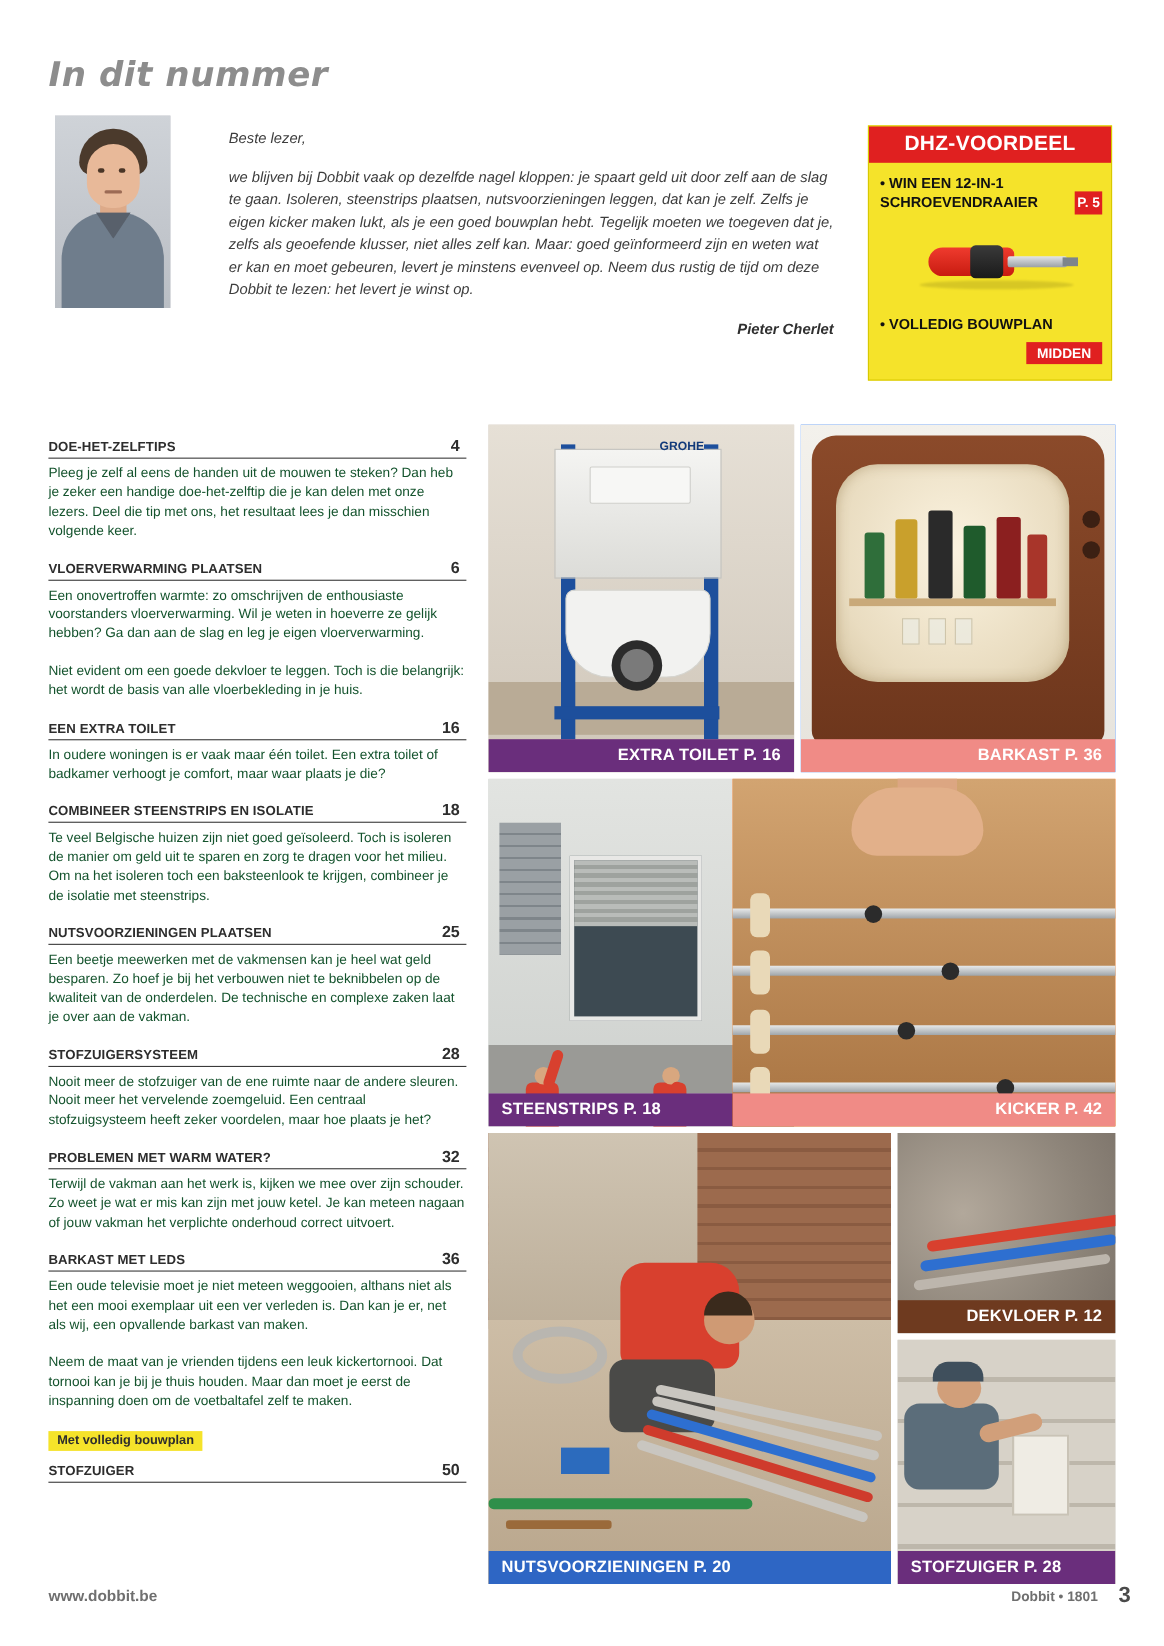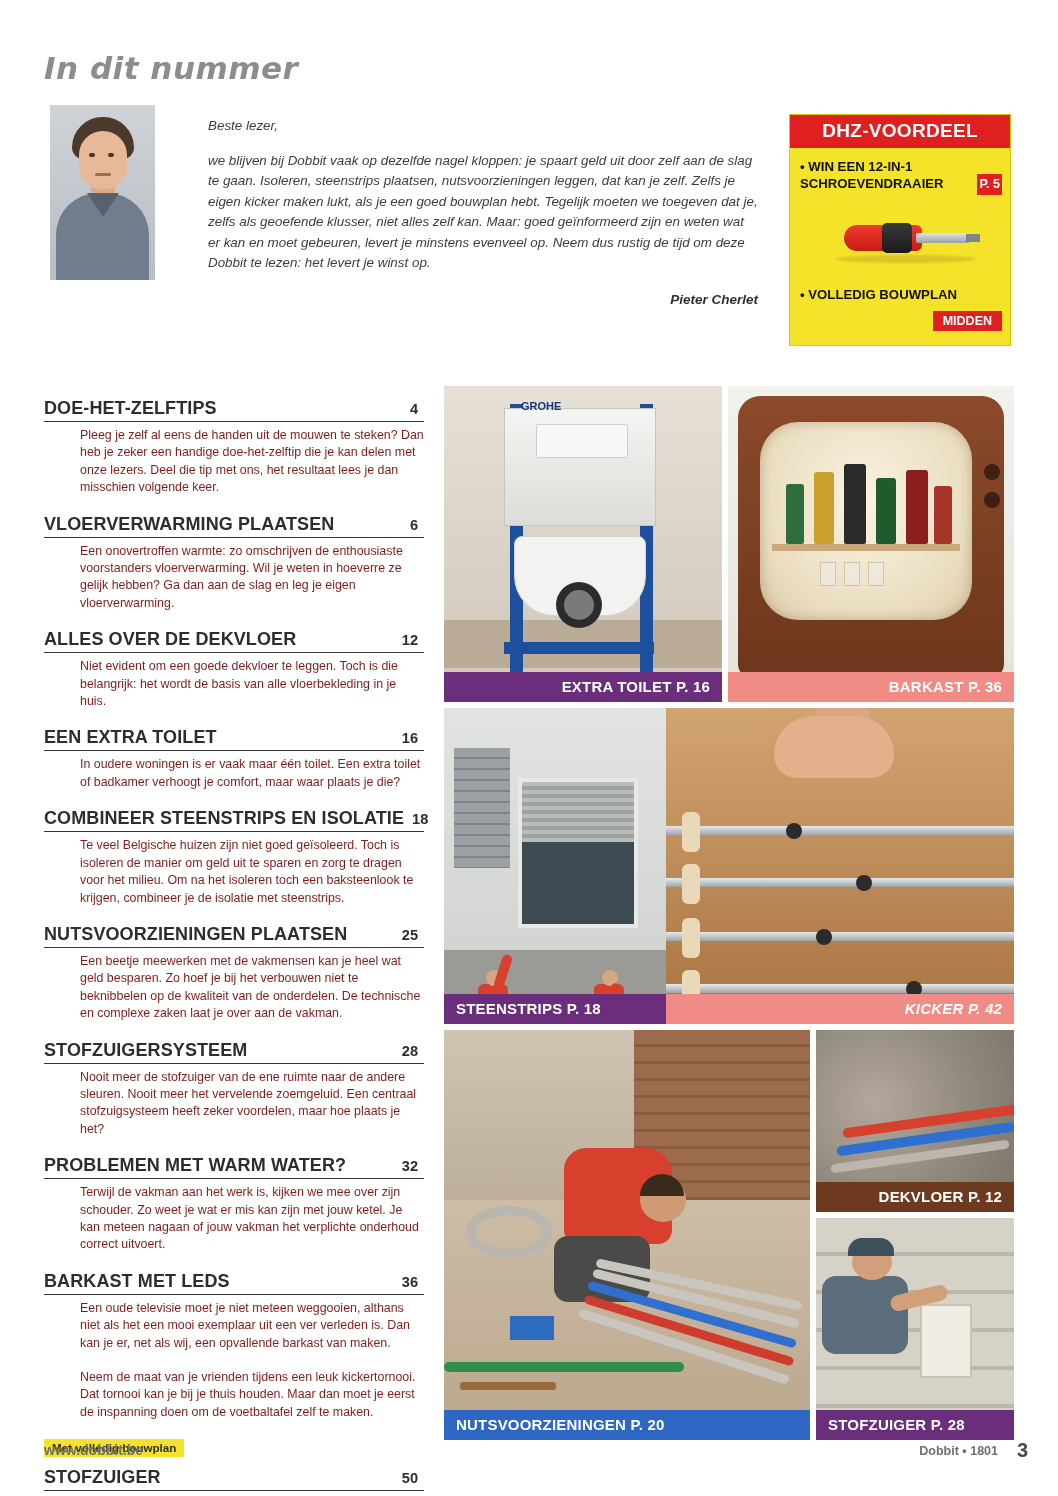--- a/index.html
+++ b/index.html
@@ -211,38 +211,37 @@
   .toc-entry { margin-bottom: 17px; }
   .toc-head {
     display: flex;
     align-items: baseline;
     border-bottom: 1.5px solid #3a3a3a;
     padding-bottom: 2px;
     margin-bottom: 5px;
   }
   .toc-title {
     font-weight: bold;
-    font-size: 18px;
+    font-size: 12px;
     color: #2d2d2d;
     letter-spacing: 0.1px;
     white-space: nowrap;
   }
   .toc-dots { flex: 1 1 auto; }
   .toc-page {
     font-weight: bold;
     font-size: 14.6px;
     color: #2d2d2d;
     padding-left: 8px;
     padding-right: 6px;
   }
   .toc-desc {
     font-size: 12.4px;
     line-height: 17.4px;
-    color: #7f1d1d;
-    margin-left: 36px;
+    color: #14532d;
   }
   .bouwplan-tag {
     display: inline-block;
     background: #f5e32a;
     color: #2d2d2d;
     font-size: 11.6px;
     font-weight: bold;
     padding: 2px 8px 3px 8px;
     margin-bottom: 10px;
     margin-top: -2px;
@@ -286,21 +285,21 @@
   }
   #ph-toilet .cistern {
     position: absolute; left: 60px; top: 22px; width: 152px; height: 118px;
     background: linear-gradient(180deg,#f4f4f2 0%,#dcdcd8 100%); border: 1px solid #c4c4c0;
   }
   #ph-toilet .plate {
     position: absolute; left: 92px; top: 38px; width: 92px; height: 34px;
     background: #f7f7f5; border: 1px solid #cfcfcb; border-radius: 2px;
   }
   #ph-toilet .brand {
-    position: absolute; left: 77px; top: 14px; width: 92px; text-align: left;
+    position: absolute; left: 104px; top: 14px; width: 92px; text-align: right;
     font-size: 11px; font-weight: bold; color: #123a7a;
   }
   #ph-toilet .bowl {
     position: absolute; left: 70px; top: 150px; width: 132px; height: 80px;
     background: #f2f2f0; border-radius: 8px 8px 40px 40px; border: 1px solid #d5d5d0;
   }
   #ph-toilet .pipe {
     position: absolute; left: 112px; top: 196px; width: 46px; height: 46px;
     background: #2b2b2b; border-radius: 50%;
   }
@@ -363,21 +362,21 @@
     position: absolute; left: 10px; top: 40px; width: 56px; height: 120px;
     background: repeating-linear-gradient(180deg,#9aa0a4 0px,#9aa0a4 9px,#7e858a 9px,#7e858a 11px);
   }
   #ph-steen .worker1, #ph-steen .worker2 { position: absolute; bottom: 46px; }
   #ph-steen .w-body { position: absolute; width: 30px; height: 46px; background: #d8402e; border-radius: 6px; }
   #ph-steen .w-head { position: absolute; width: 16px; height: 16px; background: #d8a77f; border-radius: 50%; }
   #ph-steen .w-arm { position: absolute; width: 10px; height: 36px; background: #d8402e; border-radius: 5px; }
   #ph-steen .ground { position: absolute; left: 0; bottom: 30px; width: 100%; height: 44px; background: #9a9a96; }
 
   
-  #ph-kicker { left: 222px; top: 322px; width: 348px; height: 316px; background: #f97316; font-style: italic; }
+  #ph-kicker { left: 222px; top: 322px; width: 348px; height: 316px; background: #f97316; }
   #ph-kicker .table {
     position: absolute; inset: 0;
     background: linear-gradient(180deg,#d2a471 0%,#a87341 100%);
   }
   #ph-kicker .rail {
     position: absolute; left: -10px; height: 9px; width: 380px;
     background: linear-gradient(180deg,#e7e9ea 0%,#9fa5aa 100%);
     border-radius: 5px;
   }
   #ph-kicker .r1 { top: 118px; }
@@ -574,25 +573,20 @@
     <div class="toc-entry">
       <div class="toc-head">
         <span class="toc-title">VLOERVERWARMING PLAATSEN</span>
         <span class="toc-dots"></span>
         <span class="toc-page">6</span>
       </div>
       <div class="toc-desc">Een onovertroffen warmte: zo omschrijven de enthousiaste voorstanders vloerverwarming. Wil je weten in hoeverre ze gelijk hebben? Ga dan aan de slag en leg je eigen vloerverwarming.</div>
     </div>
 
     <div class="toc-entry">
-      <div class="toc-head">
-        <span class="toc-title">ALLES OVER DE DEKVLOER</span>
-        <span class="toc-dots"></span>
-        <span class="toc-page">12</span>
-      </div>
       <div class="toc-desc">Niet evident om een goede dekvloer te leggen. Toch is die belangrijk: het wordt de basis van alle vloerbekleding in je huis.</div>
     </div>
 
     <div class="toc-entry">
       <div class="toc-head">
         <span class="toc-title">EEN EXTRA TOILET</span>
         <span class="toc-dots"></span>
         <span class="toc-page">16</span>
       </div>
       <div class="toc-desc">In oudere woningen is er vaak maar één toilet. Een extra toilet of badkamer verhoogt je comfort, maar waar plaats je die?</div>

